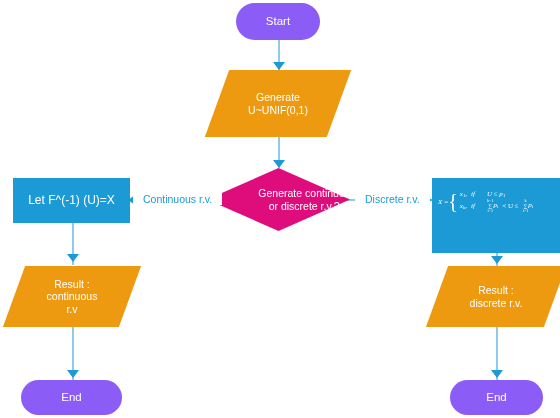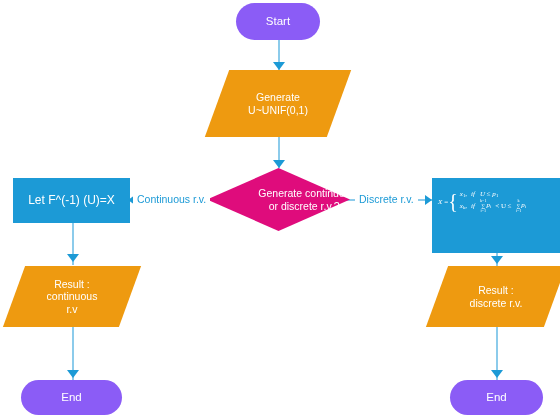--- a/index.html
+++ b/index.html
@@ -128,21 +128,21 @@
     border-bottom: 5px solid transparent;
     border-left: 7px solid #1C9AD6;
   }
 
   
   .edge-label {
     position: absolute;
     color: #1C9AD6;
     font-size: 10.5px;
     background: #ffffff;
-    padding: 0 4px;
+    padding: 0 10px;
     white-space: nowrap;
     z-index: 2;
   }
 
   
   .formula {
     font-family: "Liberation Serif", serif;
     font-size: 7px;
     color: #ffffff;
     display: flex;
@@ -171,21 +171,21 @@
     flex-direction: column;
     justify-content: center;
     line-height: 1.35;
   }
   .formula .case-row {
     display: flex;
     align-items: baseline;
     gap: 4px;
   }
   .formula .var { font-style: italic; }
-  .formula .kw { font-style: italic; margin-right: 1px; }
+  .formula .kw { font-style: italic; margin-right: 8px; }
   sub { font-size: 0.68em; vertical-align: -0.22em; }
   .sigma {
     display: inline-block;
     font-size: 1.25em;
     vertical-align: -0.1em;
   }
   .sumlim {
     display: inline-flex;
     flex-direction: column;
     align-items: center;

